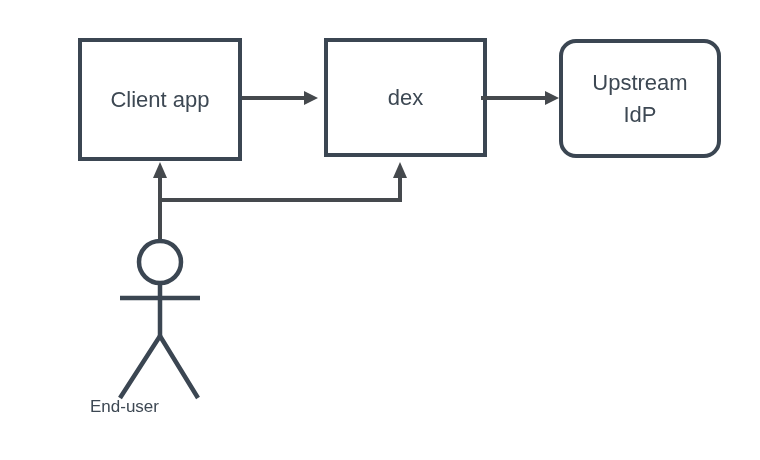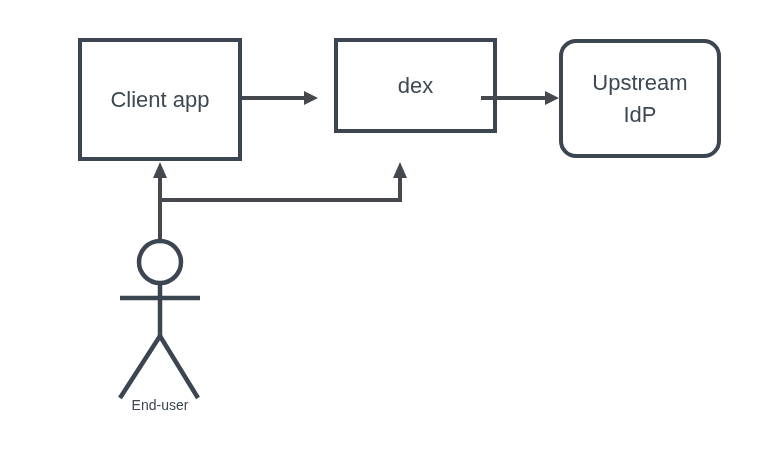--- a/index.html
+++ b/index.html
@@ -31,21 +31,21 @@
     justify-content: center;
     text-align: center;
   }
   .node-label {
     font-size: 22px;
     line-height: 32px;
     color: var(--text);
     white-space: pre-line;
   }
   #node-client-app { left: 78px;  top: 38px; width: 164px; height: 123px; }
-  #node-dex        { left: 334px; top: 38px; width: 163px; height: 95px; }
+  #node-dex        { left: 324px; top: 38px; width: 163px; height: 119px; }
   #node-upstream   { left: 559px; top: 39px; width: 162px; height: 119px; border-radius: 17px; }
   .edges-svg {
     position: absolute;
     left: 0; top: 0;
     width: 760px;
     height: 460px;
   }
   .edge-line {
     stroke: var(--line);
     stroke-width: 4;
@@ -63,22 +63,21 @@
   .figure-head {
     stroke: var(--box-border);
     stroke-width: 4.5;
     fill: #ffffff;
   }
   .actor-label {
     position: absolute;
     left: 90px;
     top: 397px;
     width: 140px;
-    text-align: center;
-    font-size: 14px;
+    font-size: 17px;
     color: var(--text);
   }
 </style>
 </head>
 <body>
 
 <div class="canvas">
 
   <div class="node" id="node-client-app">
     <span class="node-label">Client app</span>

